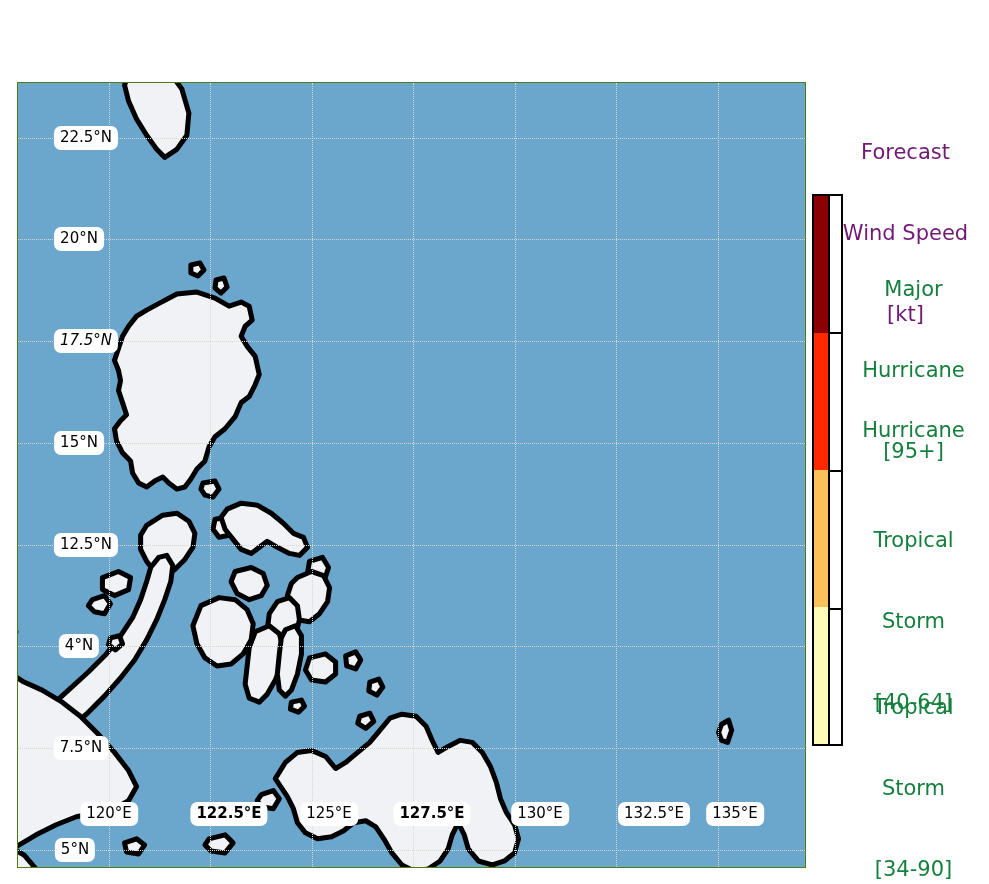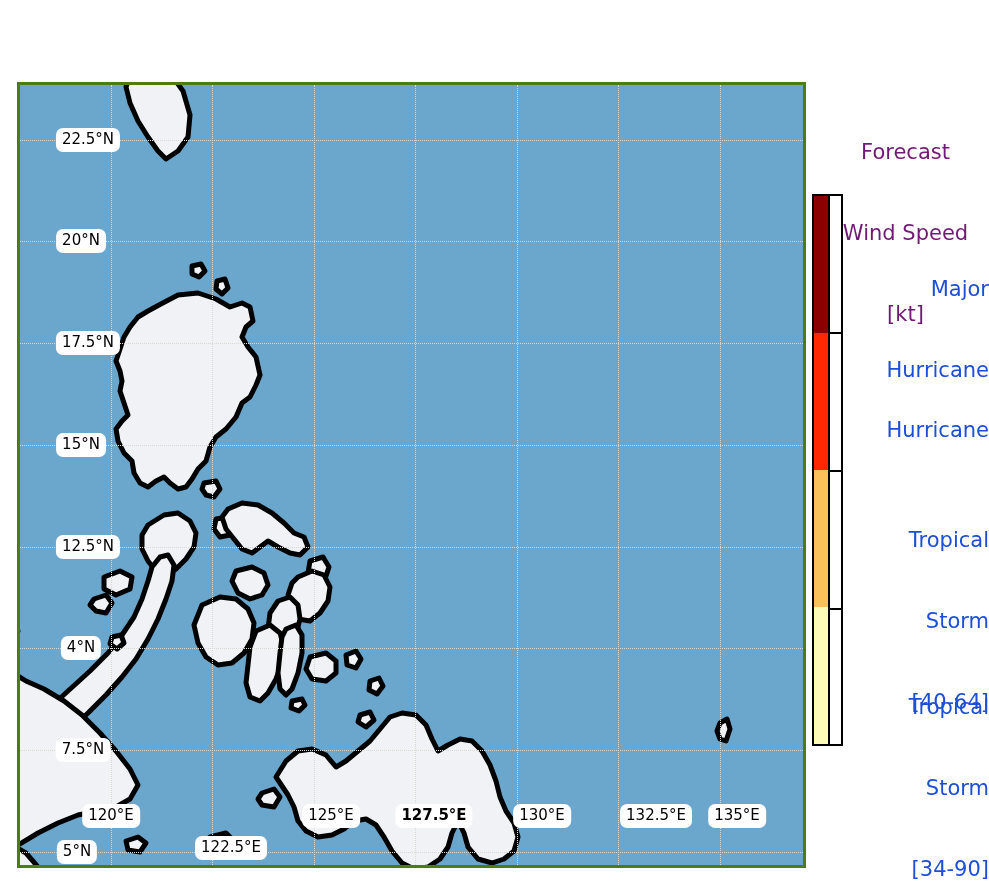--- a/index.html
+++ b/index.html
@@ -13,21 +13,21 @@
   
   .title{
     position:absolute;left:0;top:18px;width:806px;
     text-align:center;color:#000;font-size:23px;line-height:30px;
     white-space:pre;
   }
 
   
   .map-frame{
     position:absolute;left:17px;top:82px;width:789px;height:786px;
-    border:3px solid #4d7c0f;box-sizing:border-box;
+    border:1px solid #4d7c0f;box-sizing:border-box;
     background:#6ba6cd;overflow:hidden;
   }
   .map-svg{position:absolute;left:0;top:0;width:100%;height:100%;display:block;}
 
   
   .grid-line{position:absolute;background:transparent;}
   .grid-h{left:0;width:100%;height:0;border-top:1px dotted #d8d8d0;}
   .grid-v{top:0;height:100%;width:0;border-left:1px dotted #d8d8d0;}
 
   
@@ -49,22 +49,22 @@
   }
   .cbar{
     position:absolute;left:812px;top:194px;width:18px;height:552px;
     border:2px solid #000;box-sizing:border-box;
   }
   .cbar-seg{width:100%;}
   .cbar-ticks{position:absolute;left:830px;top:194px;width:14px;height:552px;}
   .cbar-tick{position:absolute;left:0;width:12px;height:0;border-top:2px solid #000;}
   .cbar-spine{position:absolute;left:11px;top:0;width:0;height:552px;border-left:2px solid #000;}
   .cbar-cat{
-    position:absolute;left:838px;width:151px;text-align:right;
-    color:#1d4ed8;font-size:21px;line-height:27px;white-space:pre;
+    position:absolute;left:838px;width:151px;text-align:center;
+    color:#15803d;font-size:21px;line-height:27px;white-space:pre;
   }
 </style>
 </head>
 <body>
 
 <div id="root">
 
   <div class="title">
     <div>Expected Windspeed</div>
     <div>for the 120 hours (5.0 days) from 2026-01-15 00:00:00</div>
@@ -167,29 +167,29 @@
     <div class="grid-line grid-v" style="left:91px;"></div>
     <div class="grid-line grid-v" style="left:192px;"></div>
     <div class="grid-line grid-v" style="left:294px;"></div>
     <div class="grid-line grid-v" style="left:395px;"></div>
     <div class="grid-line grid-v" style="left:497px;"></div>
     <div class="grid-line grid-v" style="left:598px;"></div>
     <div class="grid-line grid-v" style="left:700px;"></div>
 
     <div class="tick-label" style="left:68px;top:55px;">22.5°N</div>
     <div class="tick-label" style="left:61px;top:156px;">20°N</div>
-    <div class="tick-label" style="left:68px;top:258px;">17.5°N</div>
+    <div class="tick-label" style="left:68px;top:258px;font-style:italic;">17.5°N</div>
     <div class="tick-label" style="left:61px;top:360px;">15°N</div>
     <div class="tick-label" style="left:68px;top:462px;">12.5°N</div>
     <div class="tick-label" style="left:61px;top:563px;">4°N</div>
     <div class="tick-label" style="left:63px;top:665px;">7.5°N</div>
     <div class="tick-label" style="left:57px;top:767px;">5°N</div>
 
     <div class="tick-label" style="left:91px;top:731px;">120°E</div>
-    <div class="tick-label" style="left:211px;top:763px;">122.5°E</div>
+    <div class="tick-label" style="left:211px;top:731px;font-weight:bold;">122.5°E</div>
     <div class="tick-label" style="left:311px;top:731px;">125°E</div>
     <div class="tick-label" style="left:414px;top:731px;font-weight:bold;">127.5°E</div>
     <div class="tick-label" style="left:522px;top:731px;">130°E</div>
     <div class="tick-label" style="left:616px;top:731px;margin-left:20px;">132.5°E</div>
     <div class="tick-label" style="left:717px;top:731px;">135°E</div>
   </div>
 
   <div class="cbar-title">
     <div>Forecast</div>
     <div>Wind Speed</div>
@@ -208,20 +208,21 @@
     <div class="cbar-tick" style="top:0px;"></div>
     <div class="cbar-tick" style="top:138px;"></div>
     <div class="cbar-tick" style="top:276px;"></div>
     <div class="cbar-tick" style="top:414px;"></div>
     <div class="cbar-tick" style="top:550px;"></div>
   </div>
 
   <div class="cbar-cat" style="top:222px;">
     <div>Major</div>
     <div>Hurricane</div>
+    <div>[95+]</div>
   </div>
 
   <div class="cbar-cat" style="top:363px;">
     <div>Hurricane</div>
   </div>
 
   <div class="cbar-cat" style="top:473px;">
     <div>Tropical</div>
     <div>Storm</div>
     <div>[40-64]</div>

